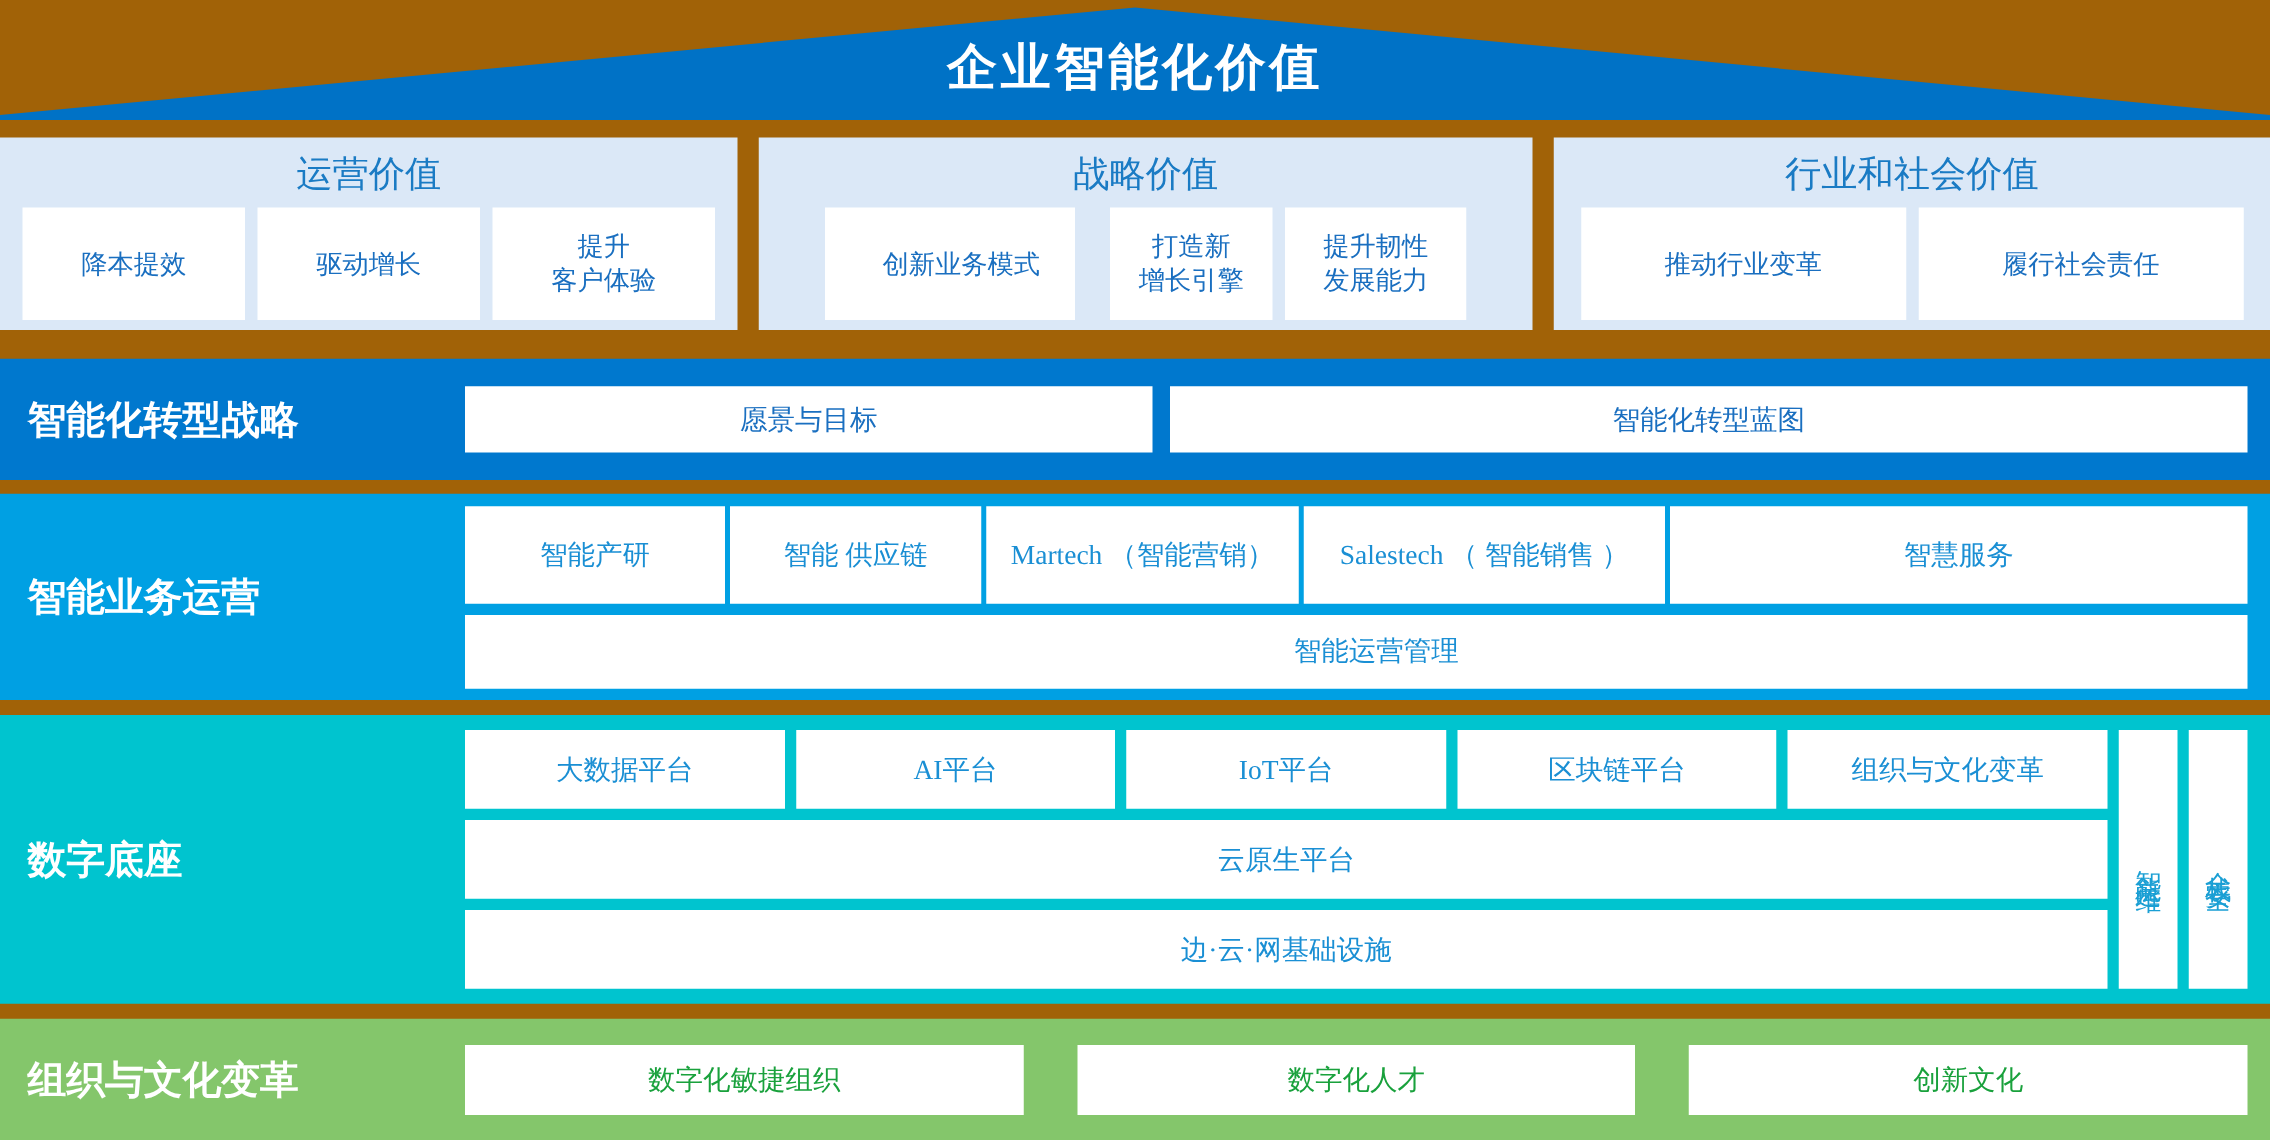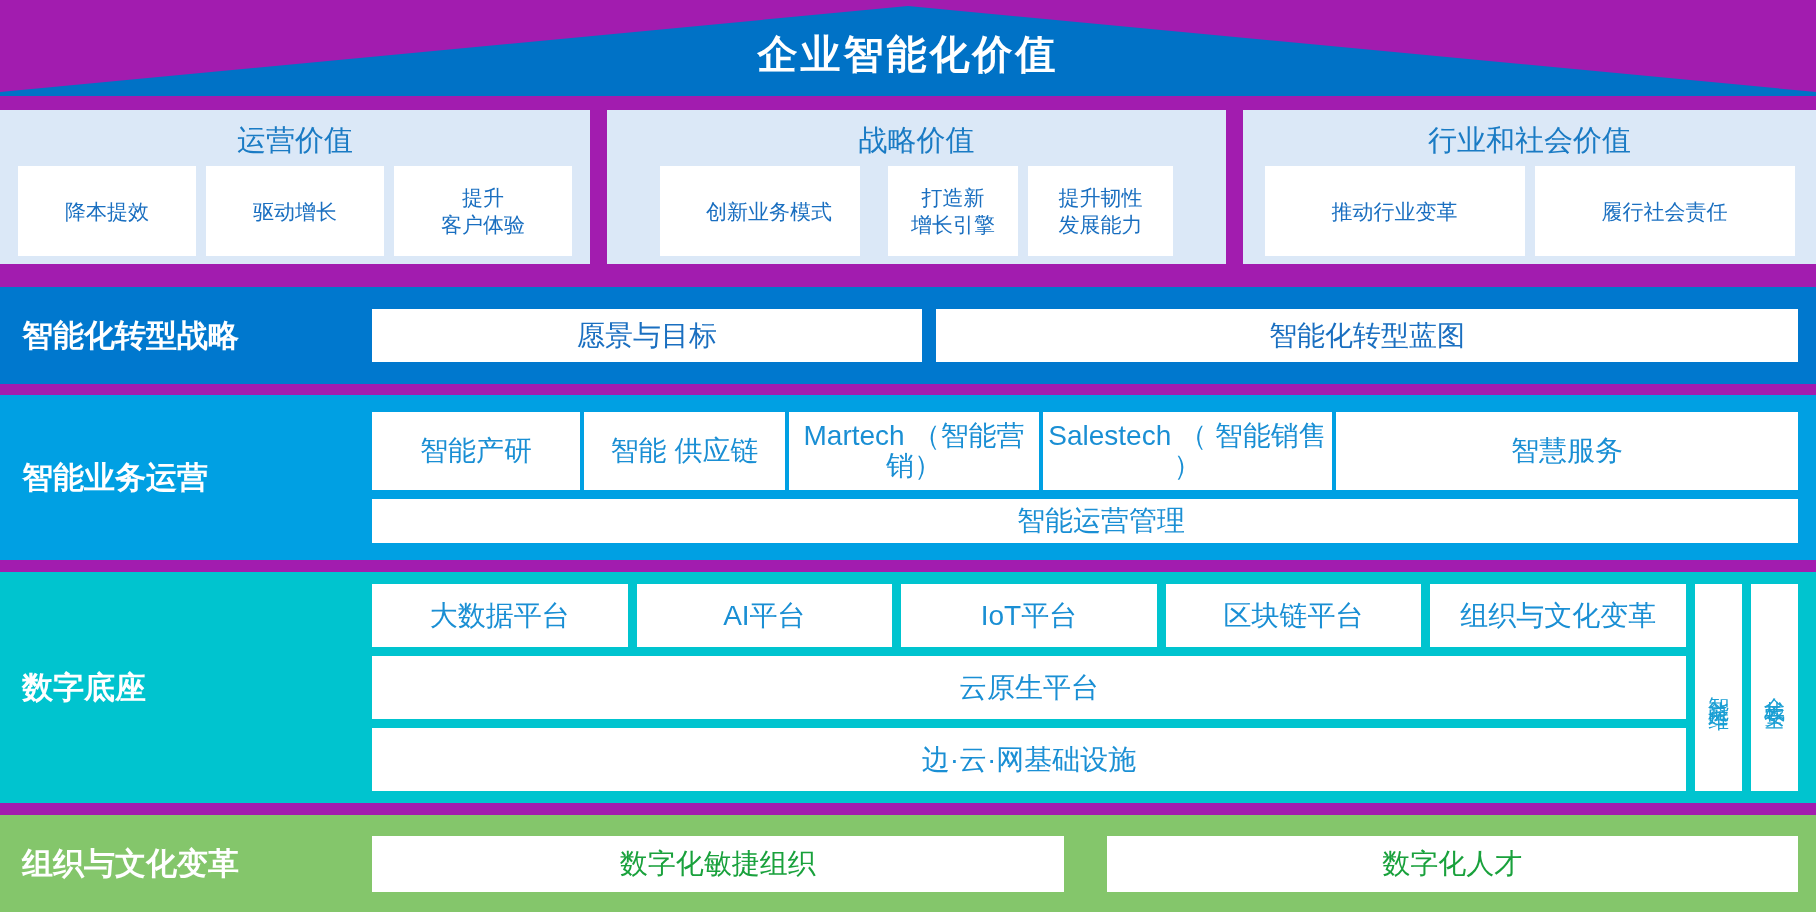--- a/index.html
+++ b/index.html
@@ -7,22 +7,23 @@
     padding: 0;
     background: #000000;
   }
   body {
     font-family: "Liberation Sans", "DejaVu Sans", sans-serif;
   }
   #root {
     position: relative;
     width: 1816px;
     height: 912px;
-    background: #a21caf;
+    background: #a16207;
     overflow: hidden;
+    font-family: Liberation Serif, serif;
   }
 
   
   .roof {
     position: absolute;
     left: 0;
     top: 0;
     width: 1816px;
     height: 96px;
   }
@@ -123,21 +124,21 @@
     padding-right: 18px;
     box-sizing: border-box;
   }
   .wbox {
     background: #ffffff;
     color: #1a8fd4;
     display: flex;
     align-items: center;
     justify-content: center;
     text-align: center;
-    font-size: 28px;
+    font-size: 22px;
     line-height: 30px;
     box-sizing: border-box;
     padding: 4px;
   }
 
   
   .band-strategy {
     top: 287px;
     height: 97px;
     background: #0078ce;
@@ -148,21 +149,21 @@
   .row-strategy-2 { flex: 1; }
 
   
   .band-ops {
     top: 395px;
     height: 165px;
     background: #00a0e3;
   }
   .ops-row-1 { display: flex; gap: 4px; }
   .ops-row-1 .wbox { height: 78px; }
-  .ops-row-2 .wbox { height: 44px; padding-left: 36px; }
+  .ops-row-2 .wbox { height: 59px; padding-left: 36px; }
   .ops-c1 { width: 208px; flex: 0 0 208px; }
   .ops-c2 { width: 201px; flex: 0 0 201px; }
   .ops-c3 { width: 250px; flex: 0 0 250px; }
   .ops-c4 { width: 289px; flex: 0 0 289px; }
   .ops-c5 { flex: 1; }
 
   
   .band-base {
     top: 572px;
     height: 231px;
@@ -344,16 +345,17 @@
       <div class="vbox">智能运维</div>
       <div class="vbox">全栈安全</div>
     </div>
   </div>
 
   <div class="band band-culture">
     <div class="band-label">组织与文化变革</div>
     <div class="band-content">
       <div class="wbox">数字化敏捷组织</div>
       <div class="wbox">数字化人才</div>
+      <div class="wbox">创新文化</div>
     </div>
   </div>
 
 </div>
 
 </body></html>

